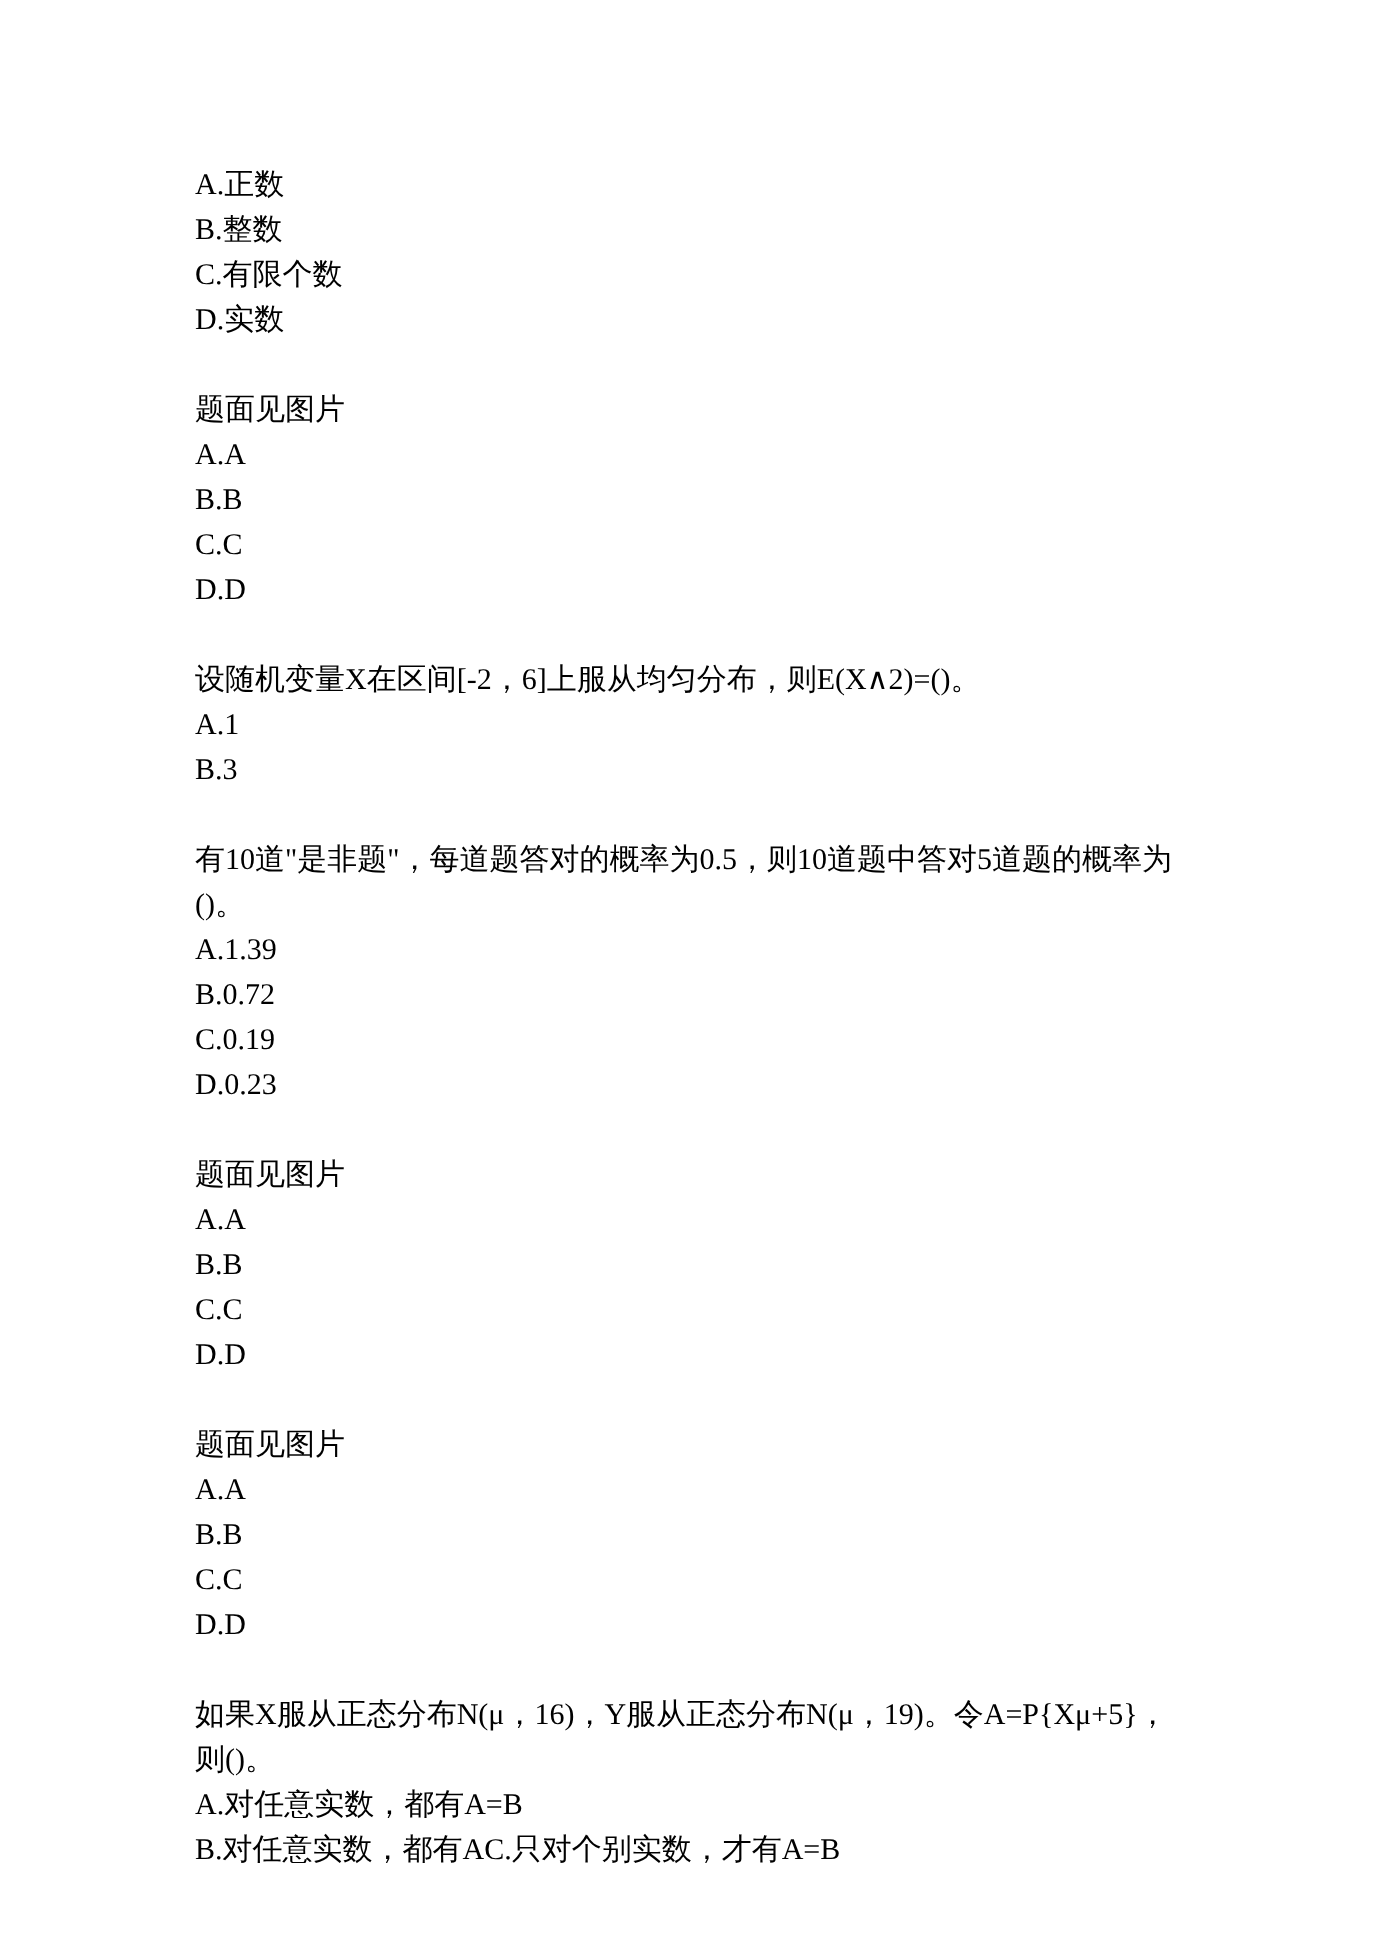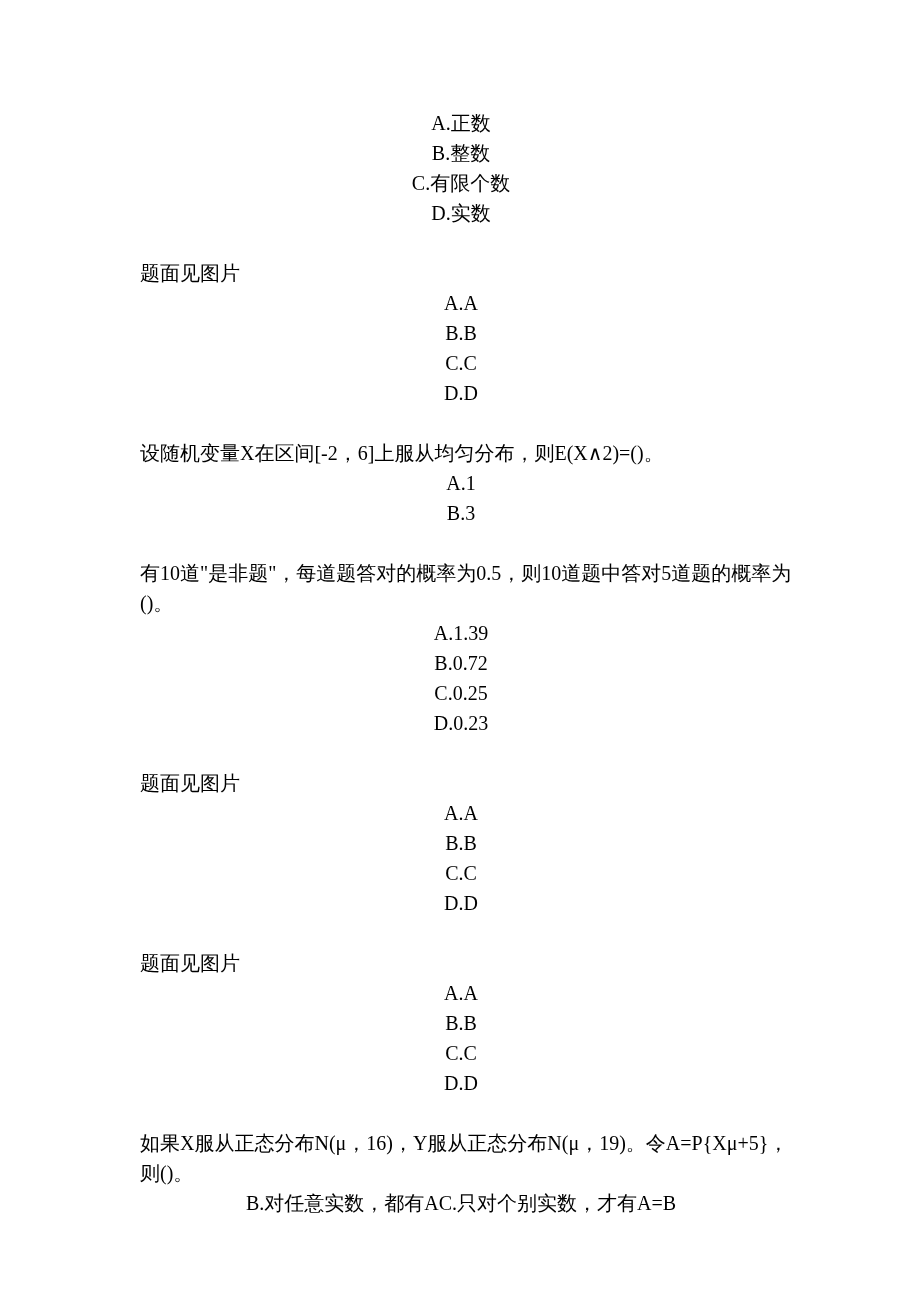--- a/index.html
+++ b/index.html
@@ -15,25 +15,23 @@
       font-size: 20px;
       line-height: 1.5;
       color: #000000;
       padding: 108px 128px 0 130px;
     }
     .question-block {
       margin-bottom: 30px;
     }
     .question-text {
       margin-bottom: 0;
-      margin-left: 10px;
     }
     .option {
       display: block;
-      text-align: center;
     }
   </style>
 </head>
 <body>
 
 <div class="question-block">
   <span class="option"><span>A.</span><span>正数</span></span>
   <span class="option"><span>B.</span><span>整数</span></span>
   <span class="option"><span>C.</span><span>有限个数</span></span>
   <span class="option"><span>D.</span><span>实数</span></span>
@@ -50,21 +48,21 @@
 <div class="question-block">
   <div class="question-text">设随机变量X在区间[-2，6]上服从均匀分布，则E(X∧2)=()。</div>
   <span class="option"><span>A.</span><span>1</span></span>
   <span class="option"><span>B.</span><span>3</span></span>
 </div>
 
 <div class="question-block">
   <div class="question-text">有10道"是非题"，每道题答对的概率为0.5，则10道题中答对5道题的概率为()。</div>
   <span class="option"><span>A.</span><span>1.39</span></span>
   <span class="option"><span>B.</span><span>0.72</span></span>
-  <span class="option"><span>C.</span><span>0.25</span></span>
+  <span class="option"><span>C.</span><span>0.19</span></span>
   <span class="option"><span>D.</span><span>0.23</span></span>
 </div>
 
 <div class="question-block">
   <div class="question-text">题面见图片</div>
   <span class="option"><span>A.</span><span>A</span></span>
   <span class="option"><span>B.</span><span>B</span></span>
   <span class="option"><span>C.</span><span>C</span></span>
   <span class="option"><span>D.</span><span>D</span></span>
 </div>
@@ -72,15 +70,16 @@
 <div class="question-block">
   <div class="question-text">题面见图片</div>
   <span class="option"><span>A.</span><span>A</span></span>
   <span class="option"><span>B.</span><span>B</span></span>
   <span class="option"><span>C.</span><span>C</span></span>
   <span class="option"><span>D.</span><span>D</span></span>
 </div>
 
 <div class="question-block">
   <div class="question-text">如果X服从正态分布N(μ，16)，Y服从正态分布N(μ，19)。令A=P{Xμ+5}，则()。</div>
+  <span class="option"><span>A.</span><span>对任意实数，都有A=B</span></span>
   <span class="option"><span>B.</span><span>对任意实数，都有AC.只对个别实数，才有A=B</span></span>
 
 </div>
 
 </body></html>

